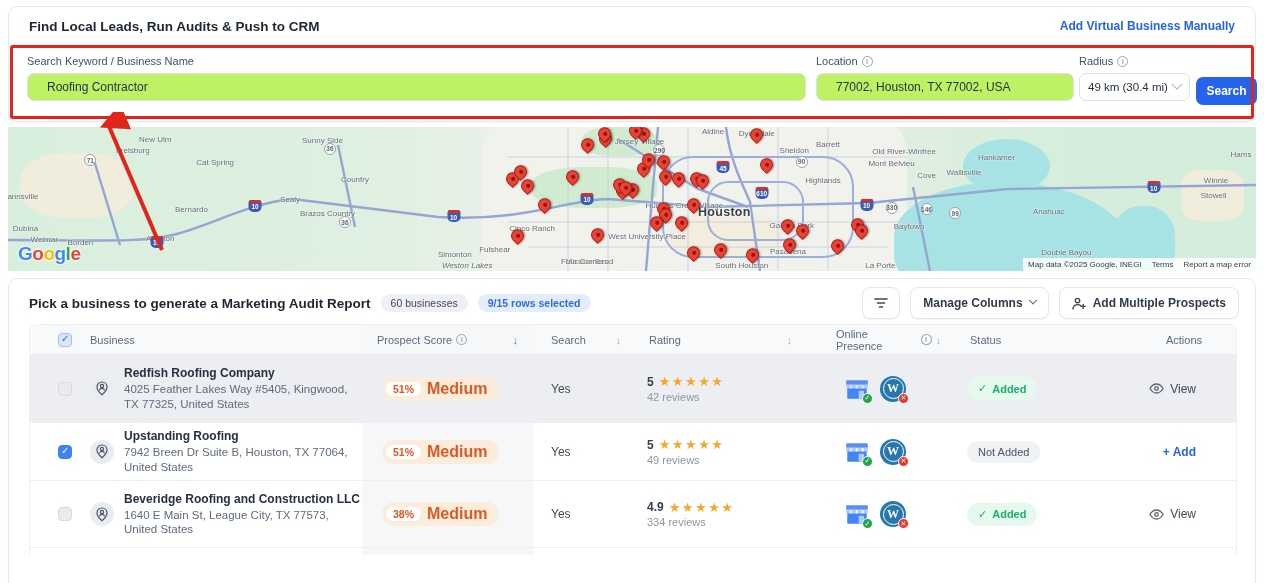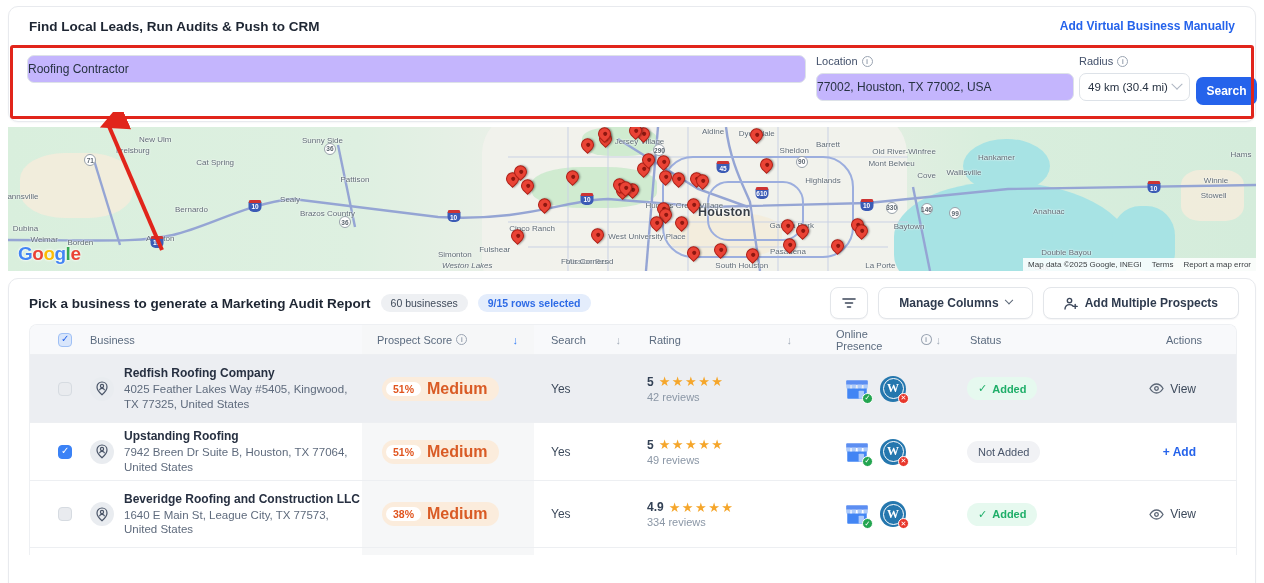--- a/index.html
+++ b/index.html
@@ -9,21 +9,21 @@
 
   
   .card{position:absolute;background:#fff;border:1px solid #e8eaee;border-radius:10px;box-shadow:0 1px 2px rgba(20,30,50,.04);}
   .top-card{left:8px;top:6px;width:1248px;height:116px;}
   .top-row{position:absolute;left:0;top:0;width:100%;height:38px;display:flex;align-items:center;justify-content:space-between;padding:0 20px;}
   .page-title{font-size:13.5px;font-weight:700;color:#1e2633;}
   .blue-link{font-size:12px;font-weight:700;color:#2563eb;cursor:pointer;text-decoration:none;}
   .red-box{position:absolute;left:1px;top:38px;width:1244px;height:74px;border:3px solid #e1251b;border-radius:3px;pointer-events:none;z-index:6;}
   .field{position:absolute;}
   .field label{display:flex;align-items:center;gap:4px;font-size:11px;color:#42506a;margin-bottom:6px;font-weight:400;}
-  .field input{width:100%;height:28px;border:1px solid #dde2e8;border-radius:7px;padding:0 0;font-size:12px;color:#273242;background:#c4b5fd;outline:none;font-family:inherit;}
+  .field input{width:100%;height:28px;border:1px solid #dde2e8;border-radius:7px;padding:0 19px;font-size:12px;color:#273242;background:#bef264;outline:none;font-family:inherit;}
   .f-keyword{left:18px;top:48px;width:779px;}
   .f-location{left:807px;top:48px;width:258px;}
   .f-radius{left:1070px;top:48px;width:111px;}
   .select-box{display:flex;align-items:center;justify-content:space-between;height:28px;border:1px solid #dde2e8;border-radius:7px;padding:0 8px;font-size:11.5px;color:#273242;background:#fff;cursor:pointer;}
   .chev{width:8px;height:8px;border-right:1.5px solid #aeb6c2;border-bottom:1.5px solid #aeb6c2;transform:rotate(45deg) translate(-2px,-2px);}
   .search-btn{position:absolute;left:1187px;top:70px;width:61px;height:28px;background:#2563eb;color:#fff;border:none;border-radius:7px;font-size:12px;font-weight:700;cursor:pointer;font-family:inherit;}
   .info-i{display:inline-flex;align-items:center;justify-content:center;width:11px;height:11px;border:1px solid #9aa4b2;border-radius:50%;font-size:7.5px;color:#9aa4b2;font-weight:700;font-style:normal;}
 
   
   .arrow-svg{position:absolute;left:70px;top:112px;z-index:20;pointer-events:none;}
@@ -50,21 +50,21 @@
   .attrib .lnk{cursor:pointer;}
 
   
   .bottom-card{left:8px;top:278px;width:1248px;height:320px;border-radius:10px;}
   .section-head{position:absolute;left:0;top:6px;width:100%;height:36px;display:flex;align-items:center;padding:0 16px 0 20px;gap:10px;}
   .section-title{font-size:13.5px;font-weight:700;color:#1e2633;}
   .badge{font-size:10.5px;padding:3px 10px;border-radius:20px;white-space:nowrap;}
   .badge.gray{background:#eef0f3;color:#3f4a5a;}
   .badge.blue{background:#e4edfc;color:#2e6be6;font-weight:700;}
   .head-spacer{flex:1;}
-  .btn{display:flex;align-items:center;gap:7px;height:32px;background:#fff;border:1px solid #e3e6ea;border-radius:8px;padding:0 20px;font-size:12px;font-weight:700;color:#2f3b4e;cursor:pointer;box-shadow:0 1px 1px rgba(20,30,50,.04);font-family:inherit;}
+  .btn{display:flex;align-items:center;gap:7px;height:32px;background:#fff;border:1px solid #e3e6ea;border-radius:8px;padding:0 12px;font-size:12px;font-weight:700;color:#2f3b4e;cursor:pointer;box-shadow:0 1px 1px rgba(20,30,50,.04);font-family:inherit;}
   .btn.icon-only{width:38px;justify-content:center;padding:0;}
   .btn .chev{width:6px;height:6px;border-color:#5b6676;}
 
   
   .table{position:absolute;left:20px;top:45px;width:1208px;border:1px solid #eef0f3;border-bottom:none;border-radius:8px 8px 0 0;overflow:hidden;}
   .trow{display:grid;grid-template-columns:56px 276px 172px 93px 175px 145px 145px 1fr;align-items:center;}
   .thead{height:29px;background:#f8f9fb;}
   .th{display:flex;align-items:center;gap:4px;font-size:11px;color:#5b6b7f;}
   .sort{font-size:11px;color:#a3adba;}
   .sort.active{color:#3b82f6;}
@@ -113,20 +113,23 @@
 
 <div class="page">
 
   <div class="card top-card">
     <div class="top-row">
       <div class="page-title">Find Local Leads, Run Audits &amp; Push to CRM</div>
       <a class="blue-link">Add Virtual Business Manually</a>
     </div>
 
     <div class="field f-keyword">
+      <label>
+          <span>Search Keyword / Business Name</span>
+        </label>
       <input value="Roofing Contractor" style="">
     </div>
 
     <div class="field f-location">
       <label>
           <span>Location</span>
           <span class="info-i">i</span>
         </label>
       <input value="77002, Houston, TX 77002, USA" style="">
     </div>
@@ -180,21 +183,21 @@
     <div class="attrib">
       <span>Map data ©2025 Google, INEGI</span>
       <span class="lnk">Terms</span>
       <span class="lnk">Report a map error</span>
     </div>
   <div class="maplabel big" style="left: 57.4%; top: 59%;">Houston</div>
       <div class="maplabel" style="left: 11.8%; top: 8%;">New Ulm</div>
       <div class="maplabel" style="left: 10%; top: 16%;">Frelsburg</div>
       <div class="maplabel" style="left: 16.6%; top: 24%;">Cat Spring</div>
       <div class="maplabel" style="left: 25.2%; top: 9%;">Sunny Side</div>
-      <div class="maplabel" style="left: 27.8%; top: 36%;">Pattison</div>
+      <div class="maplabel" style="left: 27.8%; top: 36%;">Country</div>
       <div class="maplabel" style="left: 22.6%; top: 50%;">Sealy</div>
       <div class="maplabel" style="left: 25.6%; top: 60%;">Brazos Country</div>
       <div class="maplabel" style="left: 14.7%; top: 57%;">Bernardo</div>
       <div class="maplabel" style="left: 1.2%; top: 48%;">annsville</div>
       <div class="maplabel" style="left: 1.4%; top: 70%;">Dubina</div>
       <div class="maplabel" style="left: 2.9%; top: 78%;">Weimar</div>
       <div class="maplabel" style="left: 5.8%; top: 80%;">Borden</div>
       <div class="maplabel" style="left: 12.2%; top: 77%;">Alleyton</div>
       <div class="maplabel" style="left: 42%; top: 70%; text-align: right;">Cinco Ranch</div>
       <div class="maplabel" style="left: 39%; top: 85%;">Fulshear</div>

